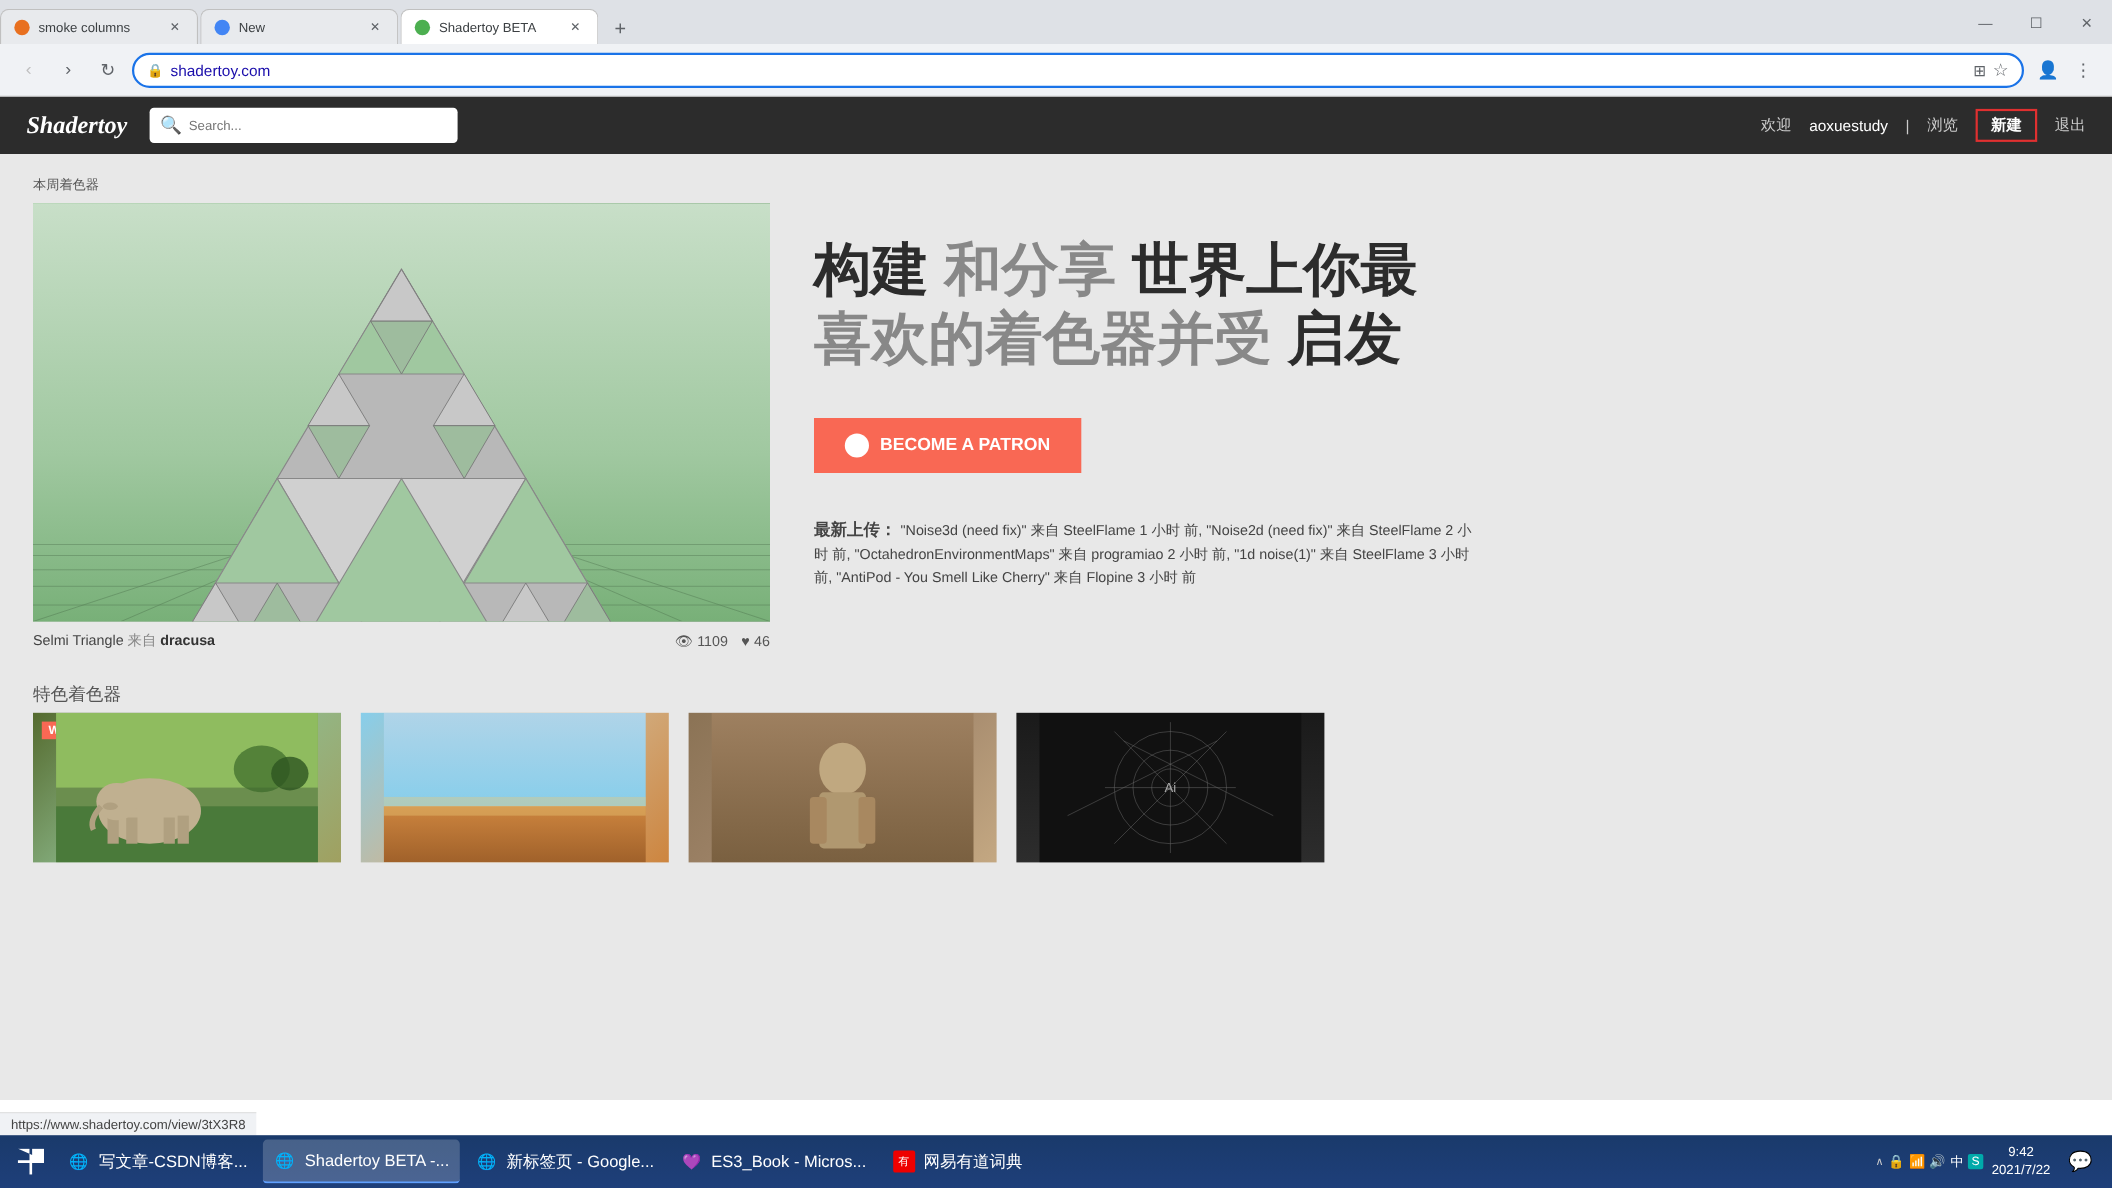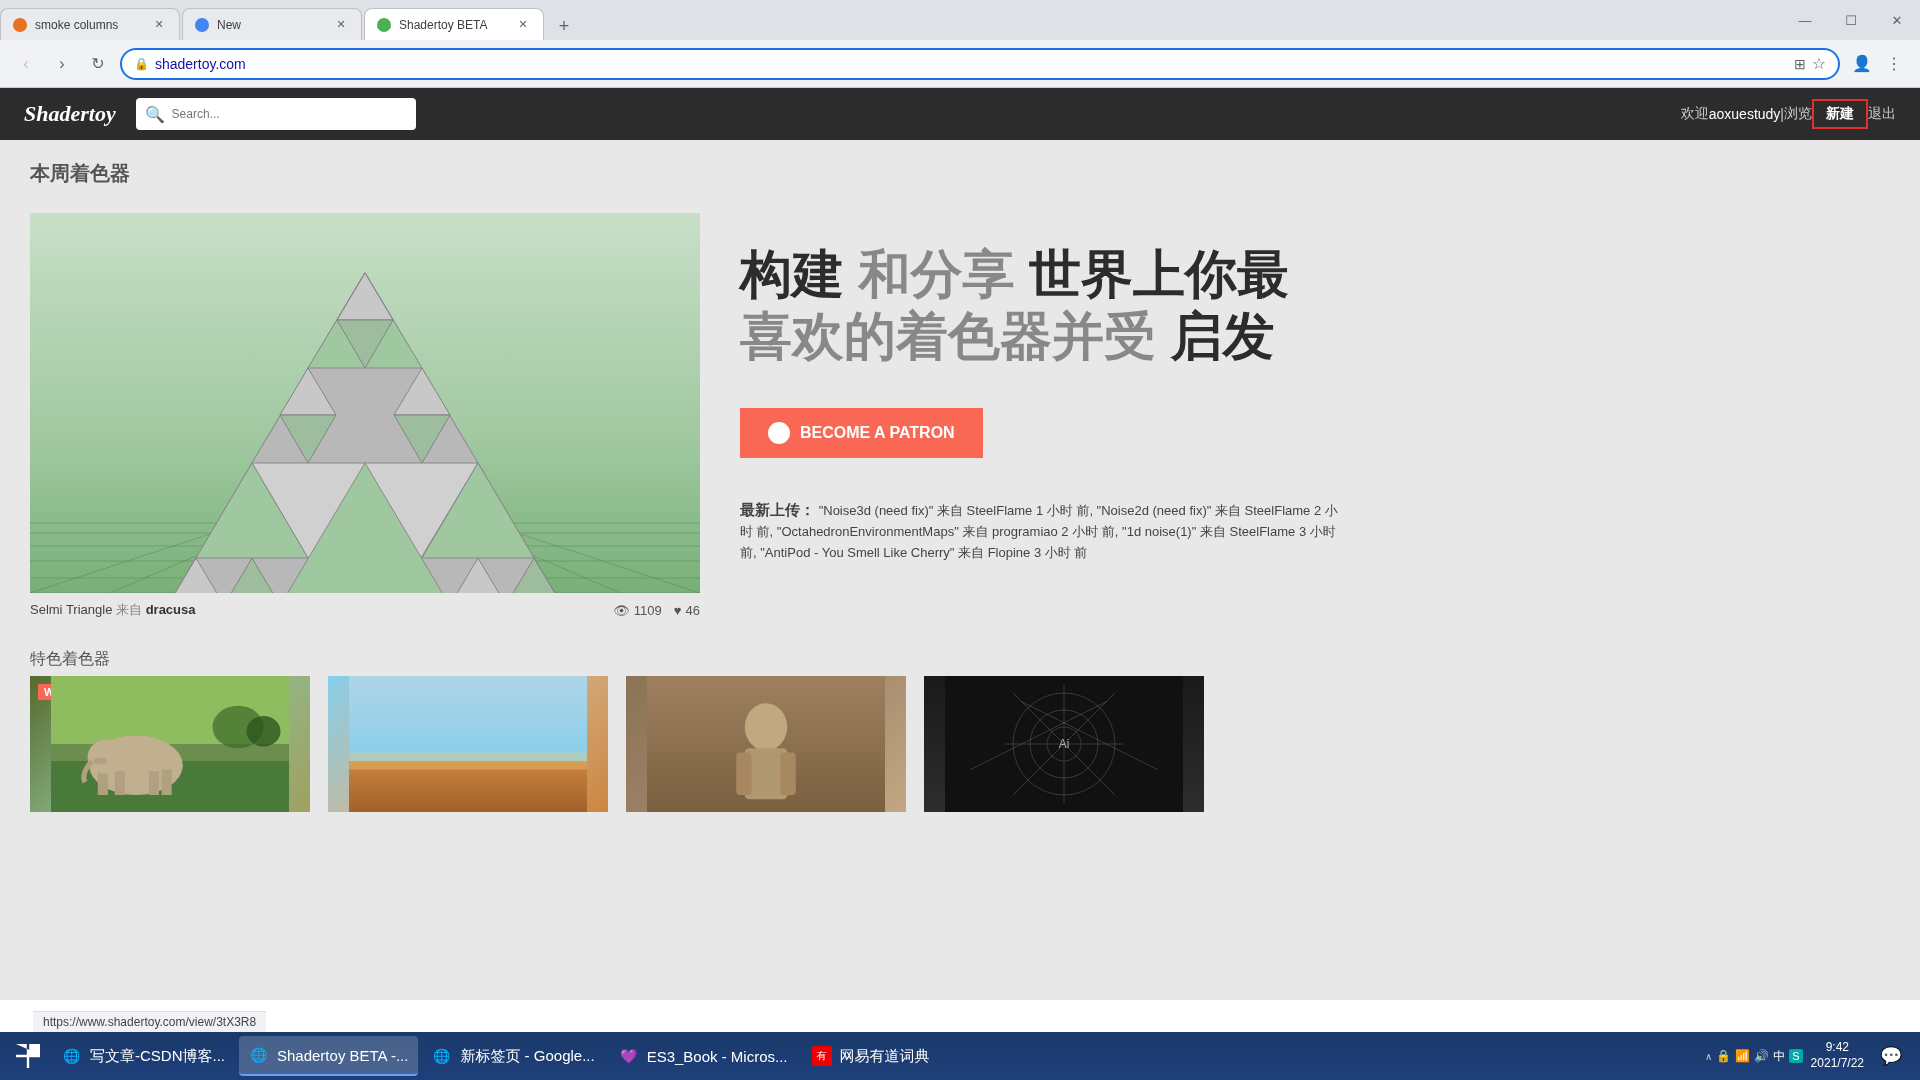--- a/index.html
+++ b/index.html
@@ -195,21 +195,21 @@
       font-size: 12px;
       color: #6d28d9;
       width: 100%;
       background: transparent;
     }
 
     .site-nav {
       margin-left: auto;
       display: flex;
       align-items: center;
-      gap: 0;
+      gap: 16px;
       color: #ccc;
       font-size: 14px;
     }
 
     .site-nav-browse {
       color: #ccc;
       cursor: pointer;
     }
 
     .site-nav-new {
@@ -228,24 +228,24 @@
     }
 
     
     .main-content {
       background: #e8e8e8;
       min-height: 860px;
       padding: 20px 30px;
     }
 
     .section-title {
-      font-size: 20px;
+      font-size: 12px;
       color: #555;
-      margin-bottom: 26px;
-      font-weight: bold;
+      margin-bottom: 8px;
+      font-weight: normal;
     }
 
     .featured-shader {
       display: flex;
       gap: 40px;
       margin-bottom: 30px;
     }
 
     .shader-preview {
       width: 670px;
@@ -465,21 +465,20 @@
     .status-bar {
       position: fixed;
       bottom: 48px;
       left: 0;
       background: #f0f2f5;
       color: #444;
       font-size: 12px;
       padding: 3px 10px;
       border-top: 1px solid #ddd;
       z-index: 50;
-      margin-left: 33px;
     }
 
     
     .sierpinski-svg {
       width: 100%;
       height: 100%;
     }
   </style>
 </head>
 <body>

